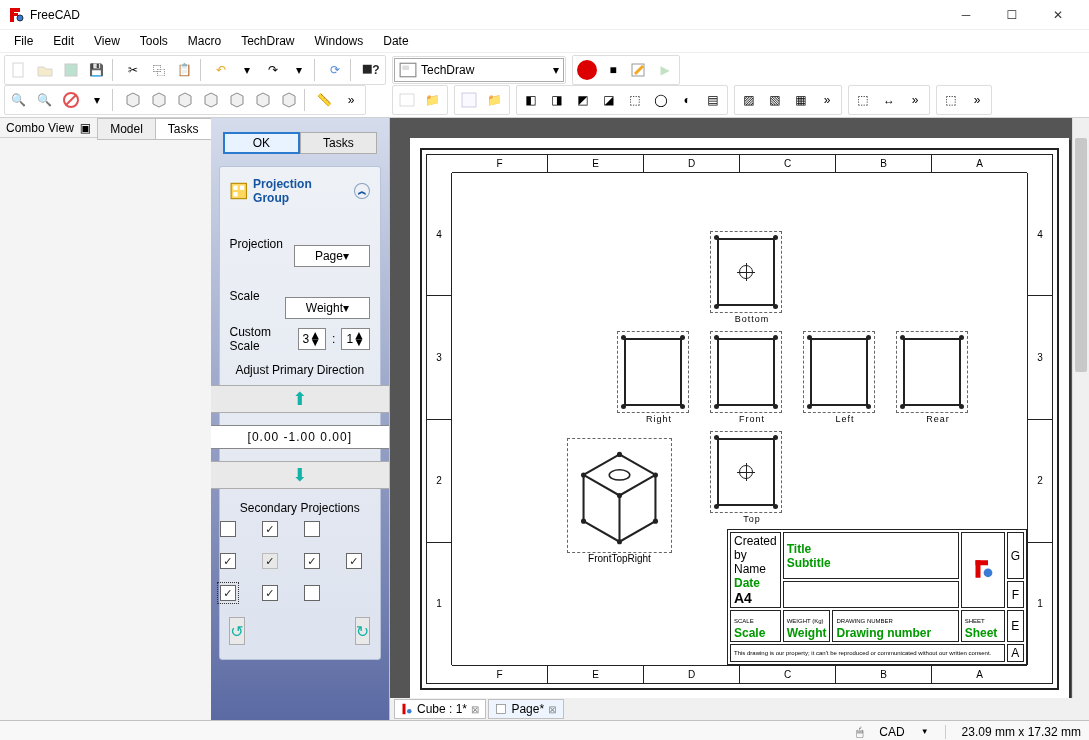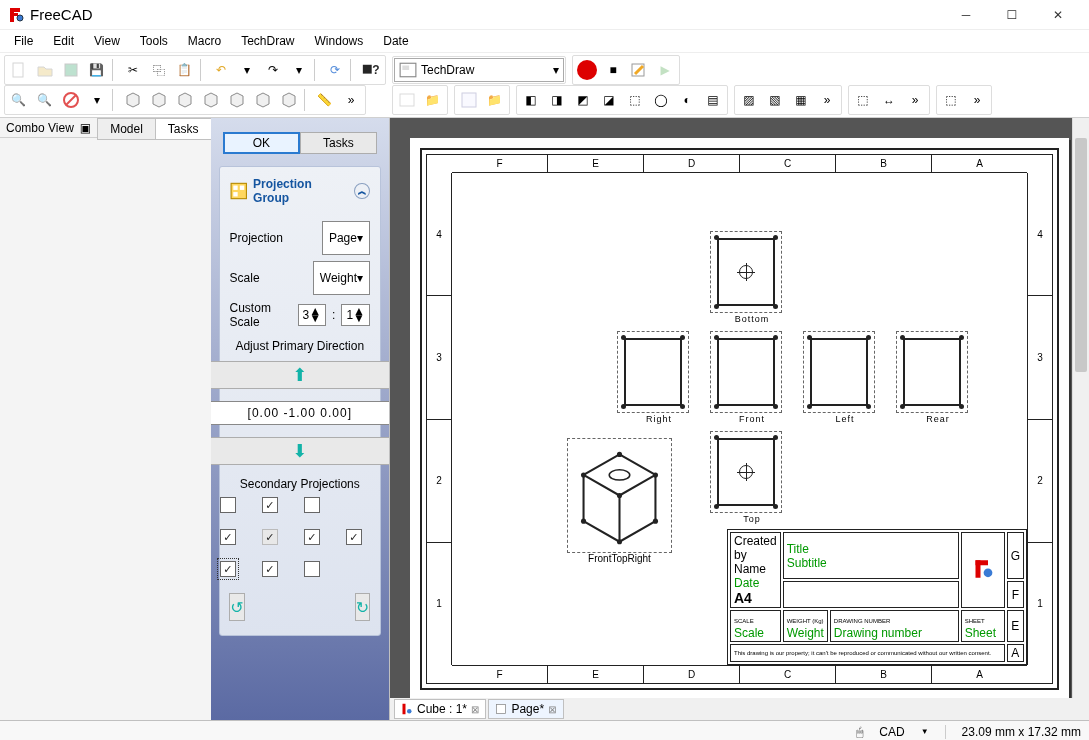--- a/index.html
+++ b/index.html
@@ -1,21 +1,21 @@
 <!DOCTYPE html>
 <html><head>
 <meta charset="utf-8">
 <style>
 * { box-sizing: border-box; margin: 0; padding: 0; font-family: "Segoe UI", Tahoma, sans-serif; font-size: 12px; }
 body { background: #fff; width: 1089px; height: 740px; overflow: hidden; }
 
 
 .titlebar { height: 30px; display: flex; align-items: center; padding: 0 8px; border-bottom: 1px solid #eee; }
 .titlebar .logo { width: 16px; height: 16px; margin-right: 6px; }
-.titlebar .title { flex: 1; font-size: 15px; }
+.titlebar .title { flex: 1; font-size: 12px; }
 .titlebar .winbtn { width: 46px; height: 30px; display: flex; align-items: center; justify-content: center; color: #333; }
 
 
 .menubar { height: 22px; display: flex; align-items: center; padding: 0 4px; }
 .menubar .menuitem { padding: 2px 10px; cursor: default; }
 
 
 .toolbars { padding: 2px 4px; border-top: 1px solid #eee; border-bottom: 1px solid #d0d0d0; }
 .tbrow { display: flex; align-items: center; gap: 2px; height: 30px; }
 .tbbtn { width: 26px; height: 26px; display: flex; align-items: center; justify-content: center; border-radius: 2px; }
@@ -37,21 +37,21 @@
 .tab.active { background: #fff; }
 .taskpane { flex: 1; background: linear-gradient(#d5dcec,#5b6aa3); padding: 8px; overflow: auto; }
 .taskbtns { display: flex; justify-content: center; margin: 6px 0 12px; }
 .btn { background: #e9e9e9; border: 1px solid #adadad; padding: 3px 22px; }
 .btn.primary { background: #e9f3ff; border: 2px solid #2a7ad0; padding: 2px 28px; }
 .panel { background: linear-gradient(#eef1f6,#dde3ef); border: 1px solid #b8c3da; border-radius: 3px; padding: 6px 10px 14px; }
 .panel-hdr { display: flex; align-items: center; gap: 6px; color: #1555a0; font-weight: bold; padding: 4px 0 10px; }
 .panel-hdr .chev { margin-left: auto; border: 1px solid #8aa0c0; border-radius: 50%; width: 16px; height: 16px; display: flex; align-items: center; justify-content: center; font-size: 9px; color: #1555a0; }
 .formrow { display: flex; align-items: center; margin: 6px 0; }
 .formrow label { width: 160px; }
-.selectbox { flex: 1; height: 34px; border: 1px solid #888; background: #fff; display: flex; align-items: center; padding: 0 6px; }
+.selectbox { flex: 1; height: 22px; border: 1px solid #888; background: #fff; display: flex; align-items: center; padding: 0 20px; margin-top: 24px; }
 .selectbox .chev { margin-left: auto; }
 .spinpair { display: flex; flex: 1; gap: 6px; align-items: center; }
 .spinner { flex: 1; height: 22px; border: 1px solid #888; background: #fff; display: flex; align-items: center; padding: 0 4px; position: relative; }
 .spinner .arrows { display: flex; flex-direction: column; margin-left: auto; font-size: 7px; line-height: 7px; }
 .sectionlabel { text-align: center; margin: 10px 0 6px; }
 .dirgrid { display: grid; grid-template-columns: 70px 150px 150px 70px; grid-template-rows: 32px 32px 32px; gap: 6px; justify-content: center; align-items: center; }
 .dirbtn { background: #e9e9e9; border: 1px solid #adadad; height: 28px; display: flex; align-items: center; justify-content: center; font-size: 18px; color: #13b3a8; }
 .dirreadout { border: 1px solid #888; background: #fff; height: 24px; display: flex; align-items: center; justify-content: center; letter-spacing: 1px; }
 .cbgrid { display: grid; grid-template-columns: repeat(4, 34px); grid-template-rows: repeat(3, 26px); justify-content: center; gap: 6px 8px; margin-top: 6px; }
 .cb { width: 16px; height: 16px; border: 1px solid #666; background: #fff; display: flex; align-items: center; justify-content: center; font-size: 11px; }
@@ -80,21 +80,21 @@
 .proj { position: absolute; border: 1px dashed #666; }
 .proj .box { position: absolute; inset: 6px; border: 2px solid #222; }
 .proj .lbl { position: absolute; bottom: -12px; left: 12px; right: 0; text-align: center; font-size: 9px; letter-spacing: 1px; }
 .proj .dot { position: absolute; width: 5px; height: 5px; background: #222; border-radius: 50%; }
 .proj .corners .dot:nth-child(1){top:3px;left:3px;} .proj .corners .dot:nth-child(2){top:3px;right:3px;}
 .proj .corners .dot:nth-child(3){bottom:3px;left:3px;} .proj .corners .dot:nth-child(4){bottom:3px;right:3px;}
 .iso { position: absolute; border: 1px dashed #666; }
 .iso .lbl { position: absolute; bottom: -12px; left: 0; right: 0; text-align: center; font-size: 10px; }
 .titleblock { position: absolute; right: 0; bottom: 0; width: 300px; border: 1px solid #222; font-size: 8px; background: #fff; }
 .titleblock td { border: 1px solid #222; padding: 1px 3px; }
-.tbl-green { color: #090; font-weight: normal; }
+.tbl-green { color: #090; font-weight: bold; }
 .symbol-circle { position: absolute; width: 14px; height: 14px; border: 1.5px solid #222; border-radius: 50%; left: 50%; top: 50%; transform: translate(-50%,-50%); }
 .symbol-circle::before { content: ""; position: absolute; left: -3px; right: -3px; top: 50%; border-top: 1px solid #222; }
 .symbol-circle::after { content: ""; position: absolute; top: -3px; bottom: -3px; left: 50%; border-left: 1px solid #222; }
 
 
 .sbh { position: absolute; left: 0; right: 17px; bottom: 0; height: 17px; background: #f0f0f0; border-top: 1px solid #ddd; }
 .sbv { position: absolute; top: 0; bottom: 17px; right: 0; width: 17px; background: #f0f0f0; border-left: 1px solid #ddd; }
 .sbthumb-h { position: absolute; top: 2px; bottom: 2px; left: 20px; width: 40%; background: #c8c8c8; border-radius: 2px; }
 .sbthumb-v { position: absolute; left: 2px; right: 2px; top: 20px; height: 40%; background: #c8c8c8; border-radius: 2px; }
 

